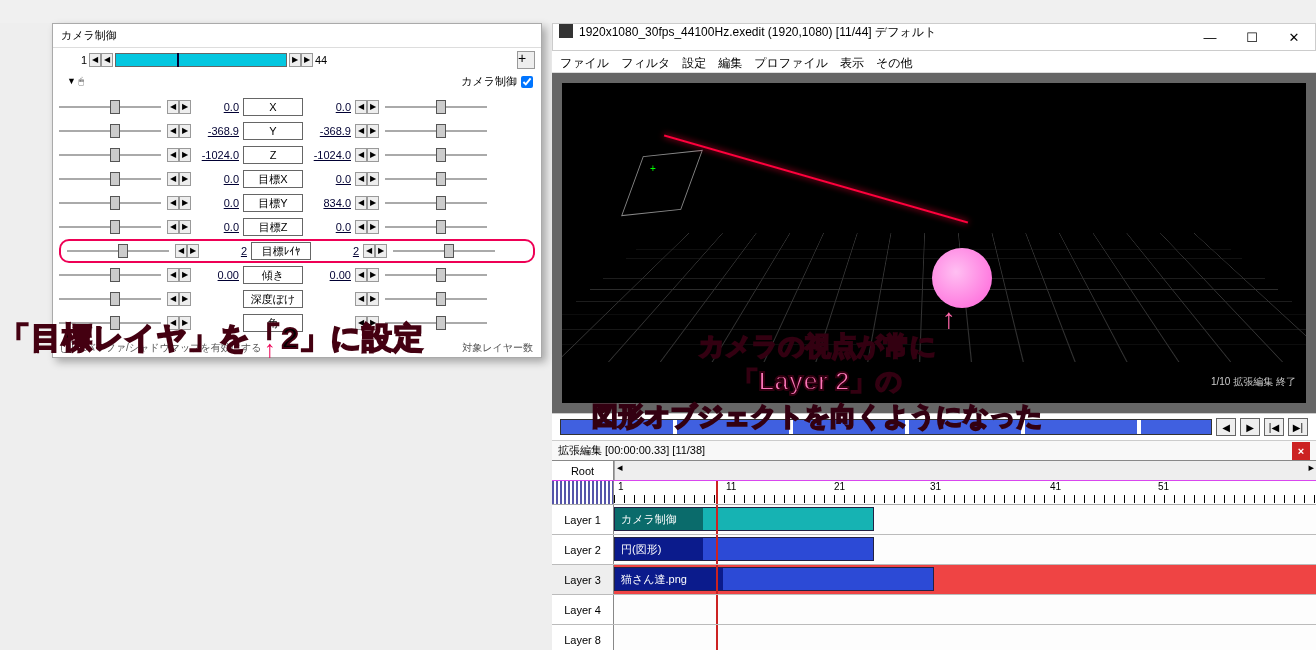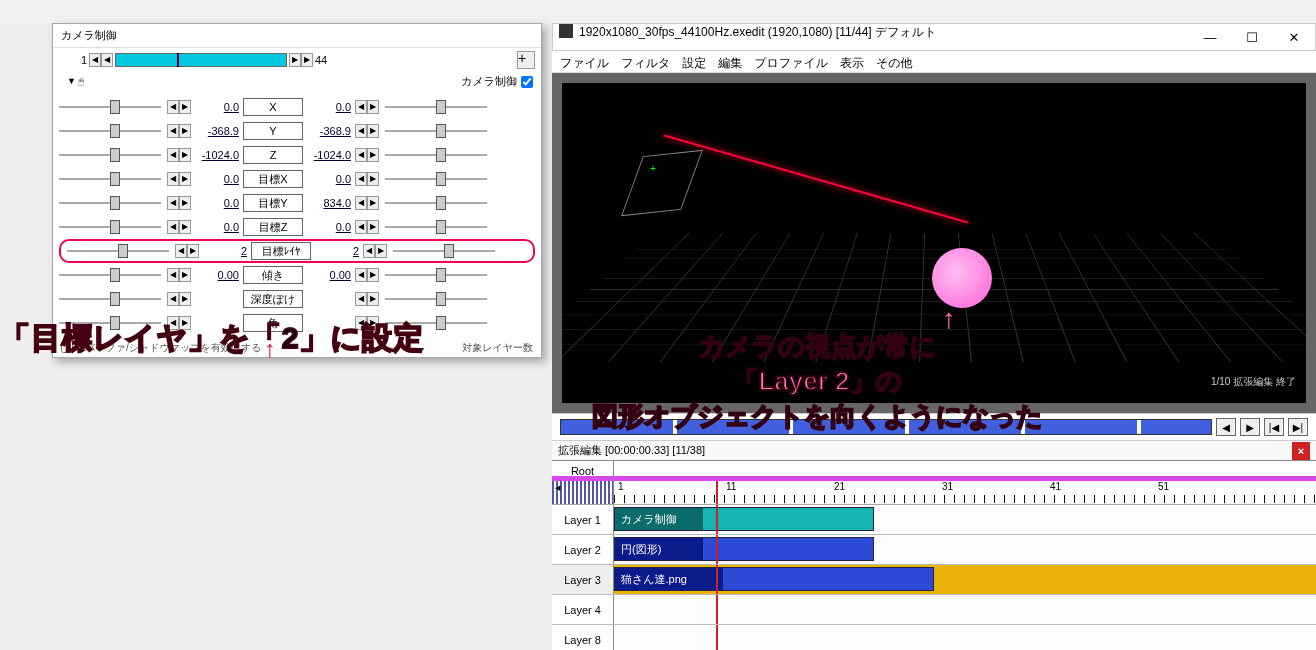--- a/index.html
+++ b/index.html
@@ -58,38 +58,38 @@
   .info-pill { position:absolute; right:10px; bottom:16px; font-size:10px; color:#ccc; text-align:center; line-height:11px;}
   .anno-right { position:absolute; left:40px; top:256px; color:#ff77bb; font-size:26px; font-weight:bold; -webkit-text-stroke:2px #301; text-align:center; white-space:pre; z-index:5;}
   .anno-arrow-r { position:absolute; left:390px; top:230px; color:#ff66aa; font-size:28px; font-weight:bold;}
 
   .play-bar { height:28px; display:flex; align-items:center; gap:4px; padding:4px 8px; border-top:1px solid #ccc; border-bottom:1px solid #ccc;}
   .play-track{ flex:1; height:16px; border:1px solid #333; background:repeating-linear-gradient(90deg,#4060e0 0 112px,#fff 112px 116px);}
   .play-btn { width:20px;height:18px;border:1px solid #666;background:#eee;font-size:10px;display:flex;align-items:center;justify-content:center;cursor:pointer;}
 
   .tl-header { height:20px; border-bottom:1px solid #888; display:flex; align-items:center; font-size:11px; padding:2px 6px; gap:6px; background:#f8f8f8;}
   .tl-close { width:18px;height:18px;background:#c22;color:#fff;font-weight:bold;text-align:center;line-height:18px;margin-left:auto;cursor:pointer;}
-  .tl-root-row{height:20px;display:flex;border-bottom:5px solid #d946ef;flex-direction:column;}
+  .tl-root-row{height:20px;display:flex;border-bottom:1px solid #d946ef;}
   .tl-lab-col{width:62px;border-right:1px solid #888;text-align:center;line-height:20px;font-size:11px;}
   .tl-ruler { height:24px; border-bottom:1px solid #aaa; display:flex;}
   .tl-ruler-track{flex:1;position:relative;background:#fff;}
   .tick-lab{position:absolute;top:0;font-size:10px;}
   .sound-stub{width:62px;border-right:1px solid #888;background:repeating-linear-gradient(90deg,#55a 0 2px,#fff 2px 4px);}
   .tick-bar{position:absolute;left:0;right:0;top:14px;height:8px;background:repeating-linear-gradient(90deg,#000 0 1px,transparent 1px 10px);}
   .play-cursor{position:absolute;left:102px;top:0;bottom:0;width:0;border-left:2px solid #c22;}
   .tl-rows { }
   .tl-row { height:30px; display:flex; border-bottom:1px solid #bbb;}
   .tl-row .tl-lab-col{line-height:30px;}
   .tl-track{flex:1;position:relative;background:#fdfdfd;}
   .clip{position:absolute;top:2px;height:24px;border:1px solid #224;color:#fff;font-size:11px;padding:4px 6px;}
   .clip.cam{background:linear-gradient(90deg,#0a6b6b 0 34%,#16b3b3 34% 100%); left:0; width:260px;}
   .clip.shape{background:linear-gradient(90deg,#0b1b8c 0 34%,#2c4ad6 34% 100%); left:0; width:260px;}
   .clip.img{background:linear-gradient(90deg,#0b1b8c 0 34%,#2c4ad6 34% 100%); left:0; width:320px;}
   .tl-row.sel .tl-lab-col{background:#eee;}
-  .tl-row.sel .tl-track{background:#eab308;}
+  .tl-row.sel .tl-track{background:#ef4444;}
 </style>
 </head>
 <body>
 
 <div class="app">
 
   <div class="left-wrap">
     <div class="cam-panel">
       <div class="cam-title">カメラ制御</div>
       <div class="frame-bar">
@@ -371,21 +371,21 @@
       </div>
     </div>
     <div class="tl-ruler">
       <div class="sound-stub"></div>
       <div class="tl-ruler-track" id="ruler">
         <div class="tick-bar"></div>
         <div class="play-cursor"></div>
       <span class="tick-lab" style="left: 4px;">1</span>
           <span class="tick-lab" style="left: 112px;">11</span>
           <span class="tick-lab" style="left: 220px;">21</span>
-          <span class="tick-lab" style="left: 328px;">31</span>
+          <span class="tick-lab" style="left: 316px;">31</span>
           <span class="tick-lab" style="left: 436px;">41</span>
           <span class="tick-lab" style="left: 544px;">51</span>
         </div>
     </div>
     <div class="tl-rows" id="tlrows">
         <div class="tl-row">
           <div class="tl-lab-col">Layer 1</div>
           <div class="tl-track">
             <div class="clip cam">カメラ制御</div>
             <div class="play-cursor"></div>

